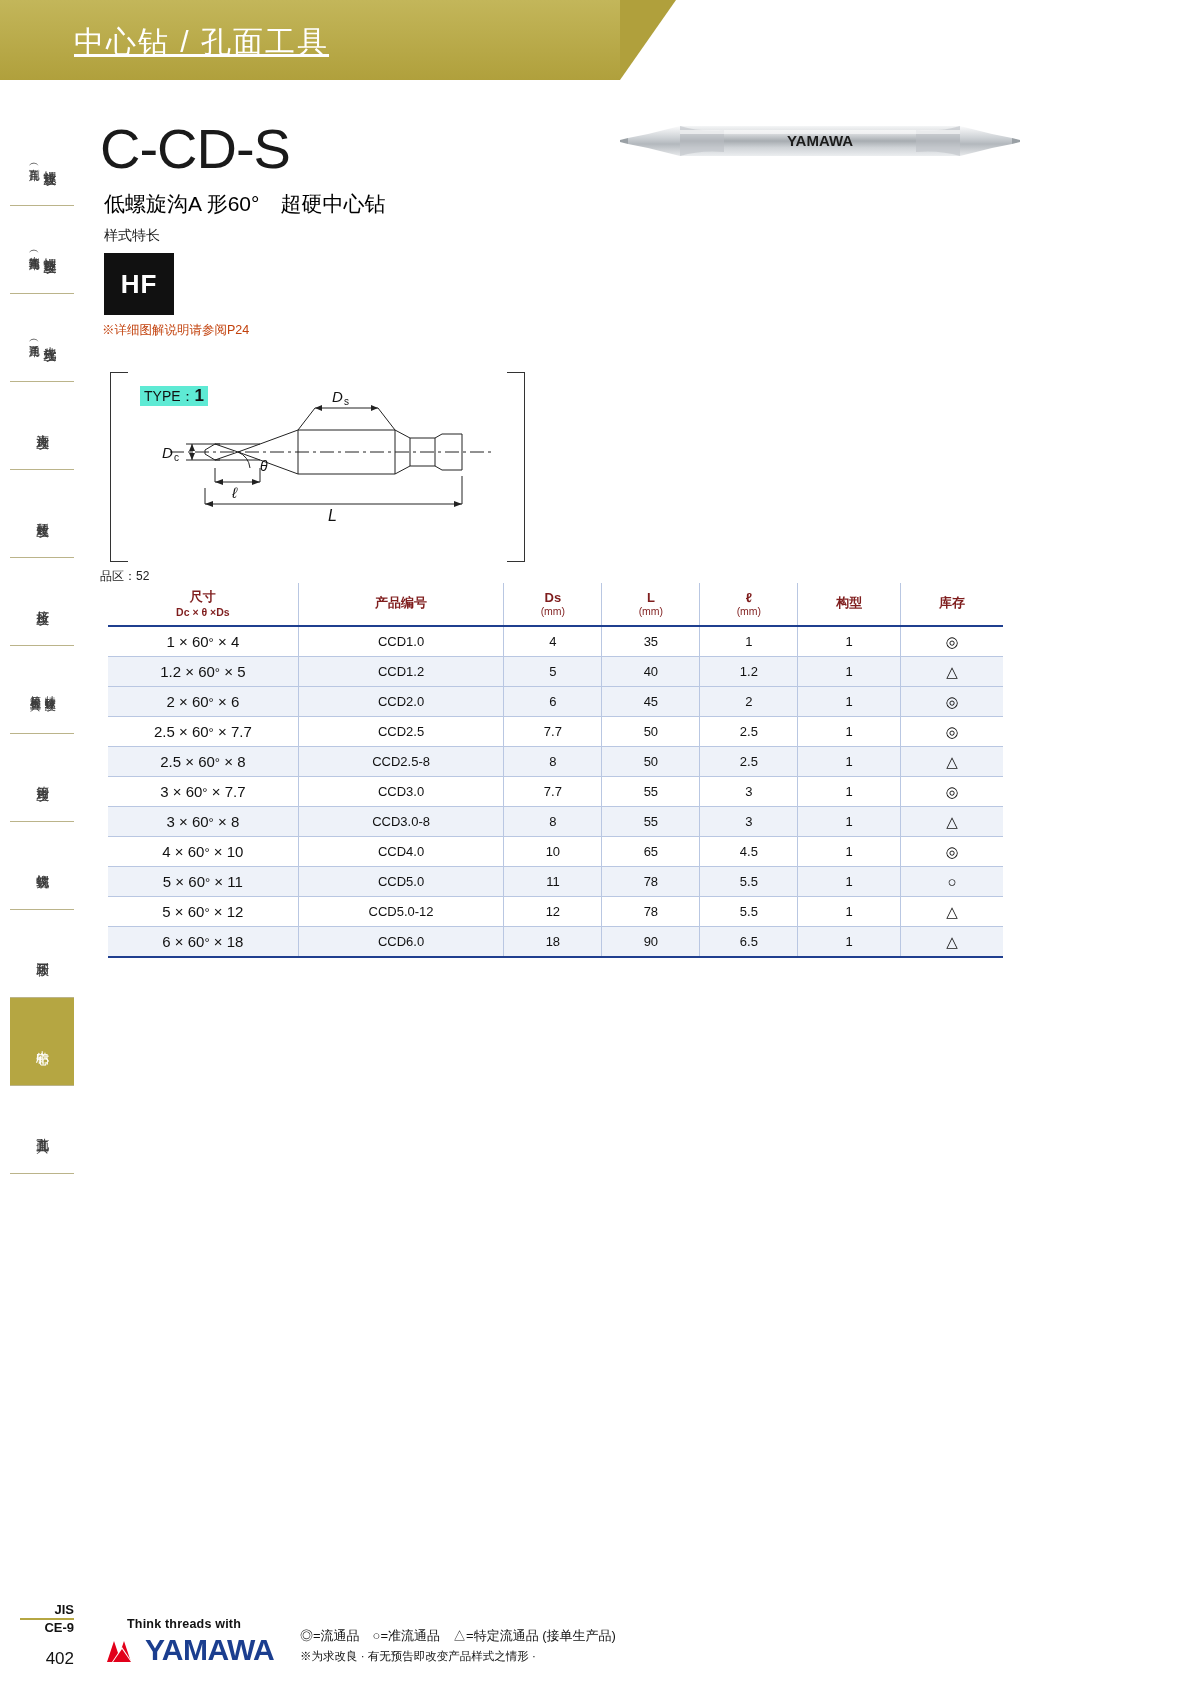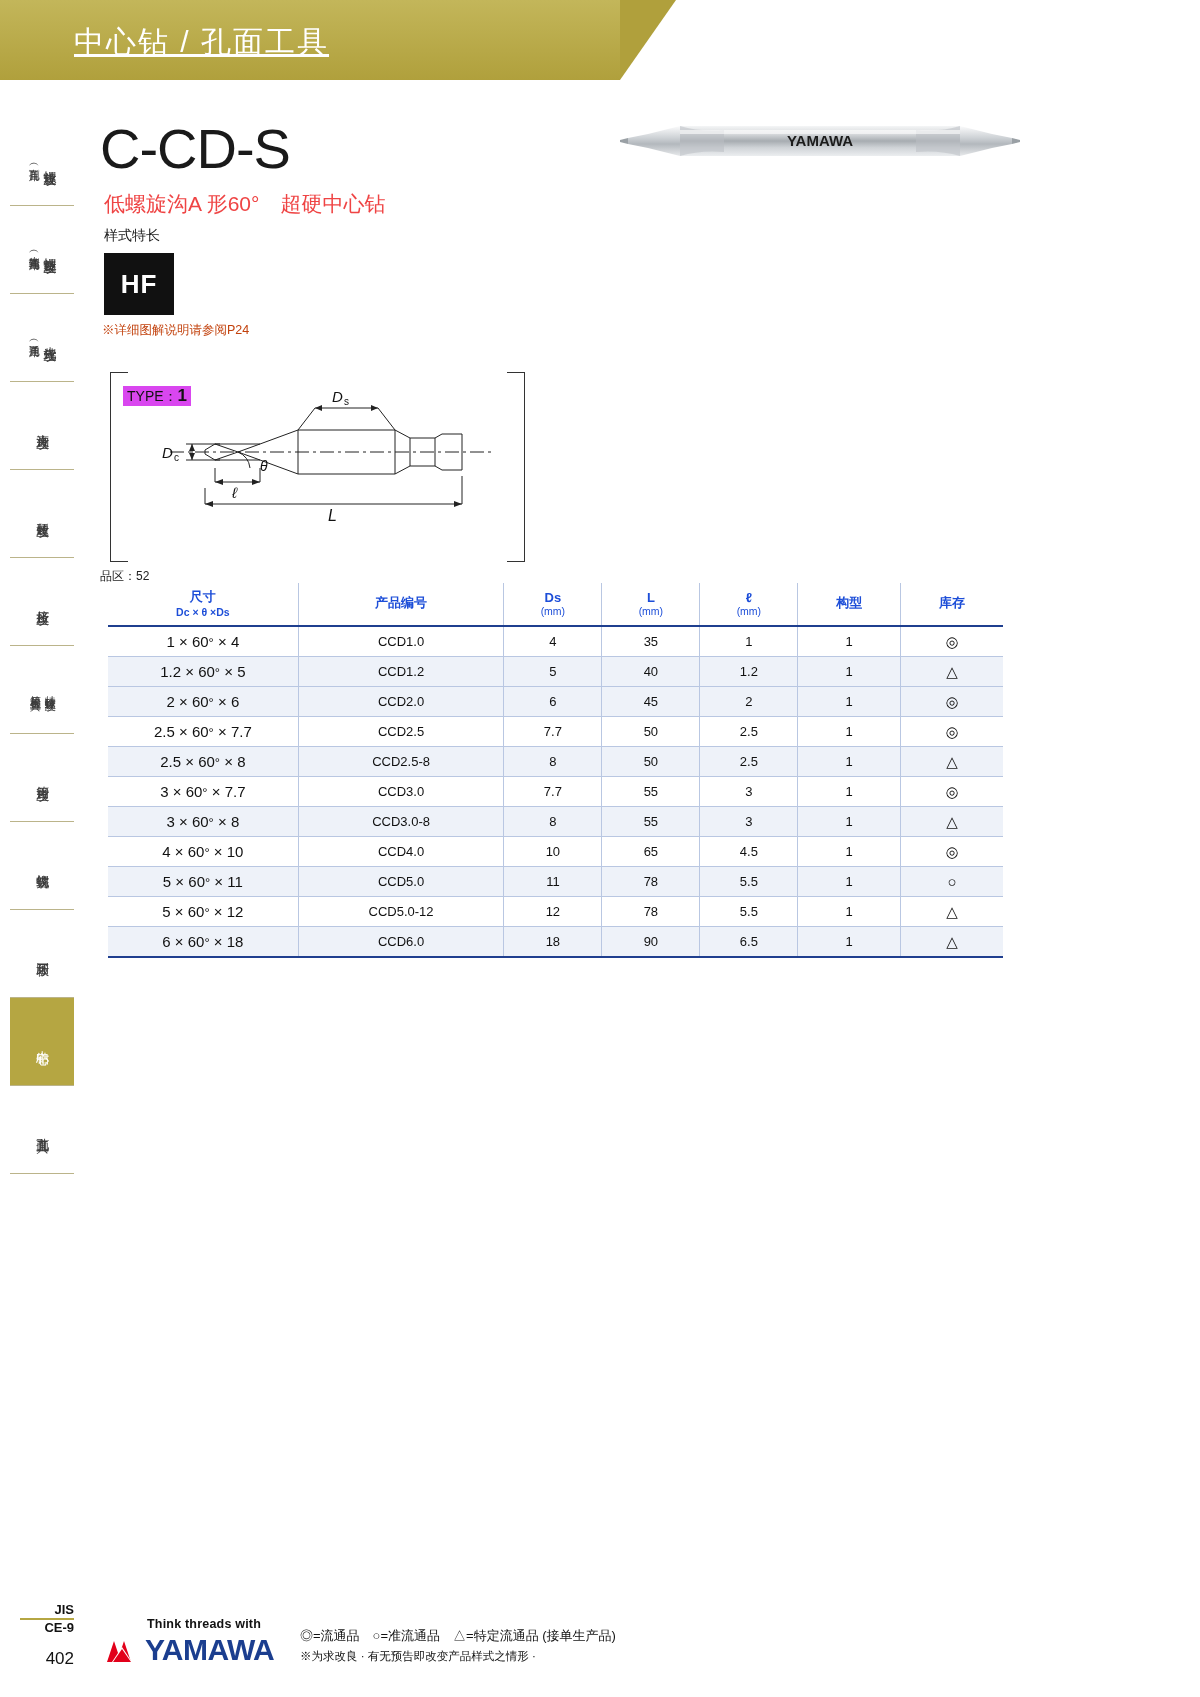--- a/index.html
+++ b/index.html
@@ -86,21 +86,21 @@
     left: 100px; top: 116px;
     font-size: 56px;
     font-weight: normal;
     letter-spacing: -1px;
     color: #1a1a1a;
   }
   #product-desc {
     position: absolute;
     left: 104px; top: 190px;
     font-size: 21px;
-    color: #ef4444;
+    color: #000000;
   }
   #product-feature {
     position: absolute;
     left: 104px; top: 227px;
     font-size: 14px;
     color: #1a1a1a;
   }
   #hf-badge {
     position: absolute;
     left: 104px; top: 253px;
@@ -137,24 +137,24 @@
   .bracket {
     position: absolute;
     width: 18px; height: 100%;
     border-top: 1px solid #333;
     border-bottom: 1px solid #333;
   }
   .bracket.left { left: 0; border-left: 1px solid #333; }
   .bracket.right { right: 0; border-right: 1px solid #333; }
   #type-label {
     position: absolute;
-    left: 13px; top: 14px;
+    left: 30px; top: 14px;
     font-size: 14px;
     color: #111;
-    background: #d946ef;
+    background: #5eead4;
     padding: 0 4px;
   }
   #type-label b { font-size: 17px; }
 
   #part-zone {
     position: absolute;
     left: 100px; top: 568px;
     font-size: 12px;
     color: #222;
   }
@@ -164,21 +164,21 @@
     position: absolute;
     left: 108px; top: 583px;
     width: 895px;
     border-collapse: collapse;
     font-size: 13px;
   }
   #spec-table th {
     font-weight: bold;
     padding: 5px 2px 7px;
     border-bottom: 2px solid #1f3f8f;
-    color: #1d4ed8;
+    color: #7f1d1d;
     vertical-align: middle;
   }
   #spec-table thead tr { background: #ffffff; }
   #spec-table td {
     text-align: center;
     padding: 6px 2px;
     border-bottom: 1px solid #b9c7e2;
     color: #111;
   }
   #spec-table tr.alt td { background: #eef2f9; }
@@ -220,21 +220,21 @@
   }
   #footer-logo {
     position: absolute;
     left: 105px; bottom: 30px;
     width: 200px;
   }
   #footer-tag {
     font-size: 12.5px;
     font-weight: bold;
     color: #111;
-    margin-left: 42px;
+    margin-left: 22px;
     letter-spacing: 0.2px;
   }
   #footer-legend {
     position: absolute;
     left: 300px; bottom: 52px;
     font-size: 13px;
     color: #111;
   }
   #footer-legend2 {
     position: absolute;

